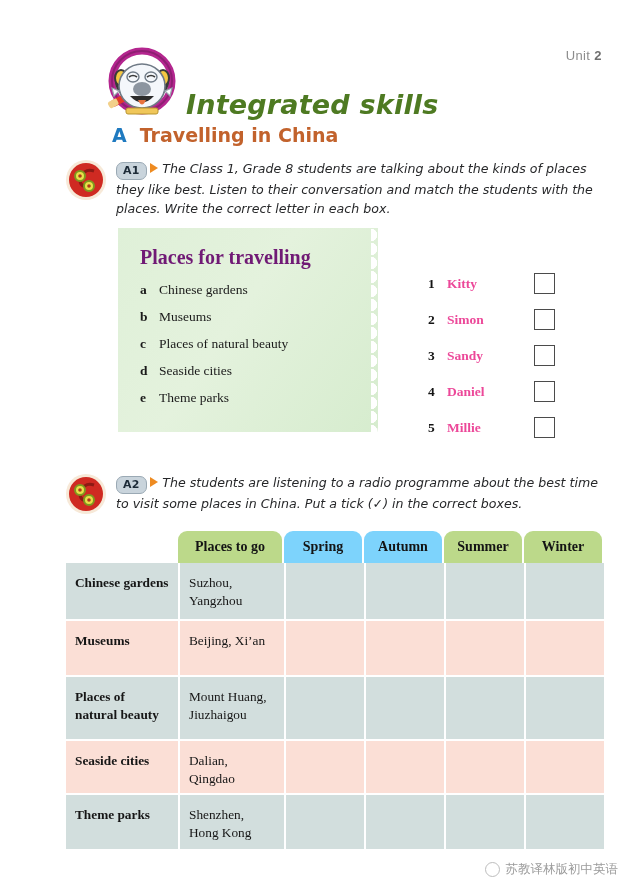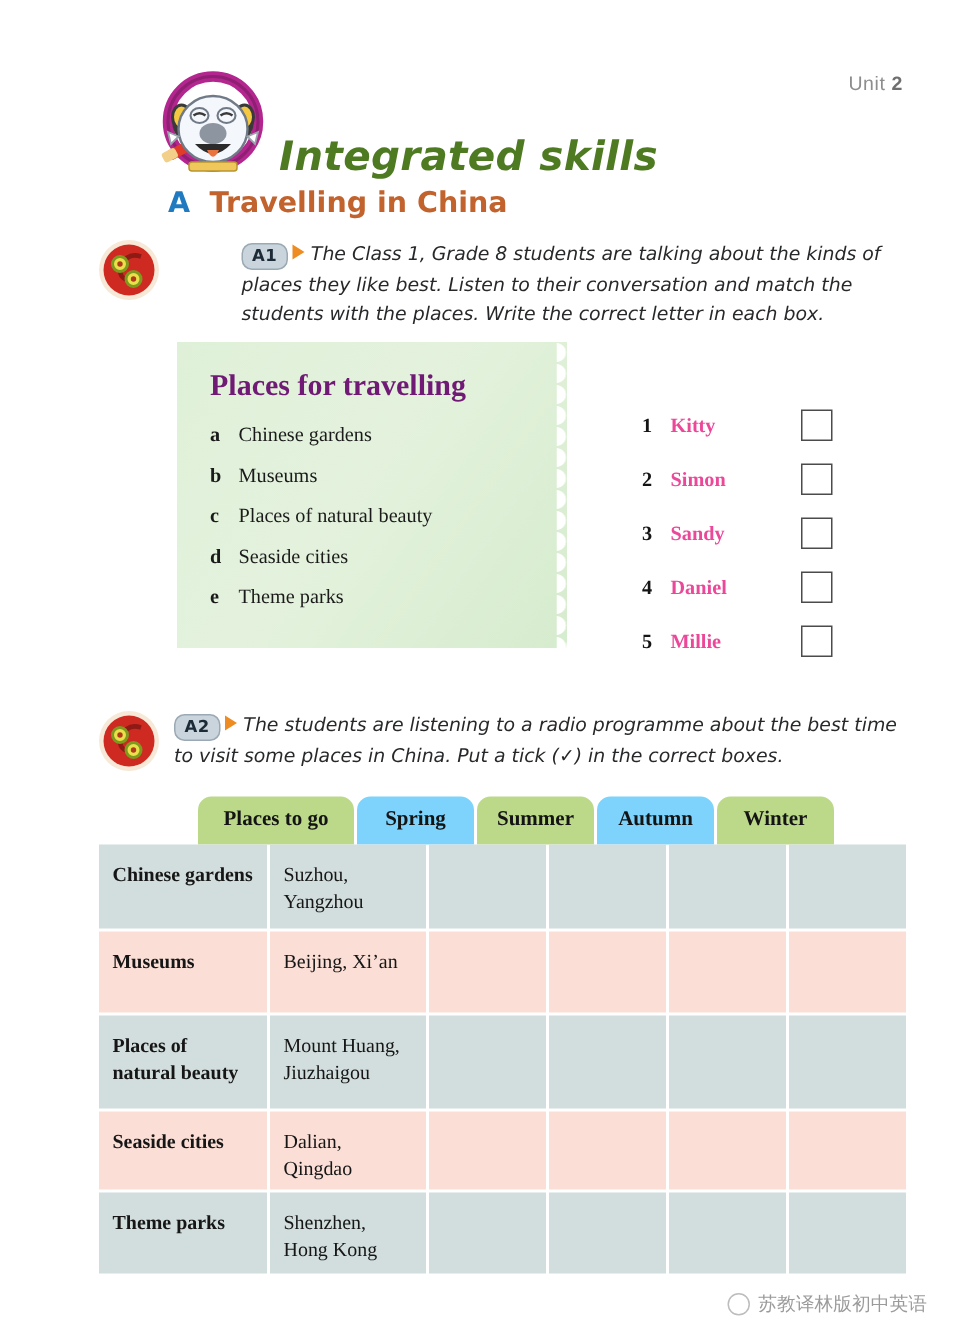--- a/index.html
+++ b/index.html
@@ -60,21 +60,21 @@
   .section-title {
     font-size: 19px;
     font-weight: bold;
     color: #c2622c;
     margin-left: 13px;
     font-family: "DejaVu Sans", sans-serif;
   }
 
   
   .task { position: absolute; display: flex; align-items: flex-start; }
-  .task-a1 { left: 64px; top: 156px; width: 548px; gap: 45px; }
+  .task-a1 { left: 64px; top: 156px; width: 548px; }
   .task-a2 { left: 64px; top: 470px; width: 548px; }
 
   .listen-icon { width: 44px; height: 44px; flex: none; margin-top: 2px; }
 
   .task-body { margin-left: 8px; flex: 1; padding-top: 3px; }
 
   .badge {
     display: inline-block;
     vertical-align: -1px;
     background: #c9d4dc;
@@ -173,21 +173,21 @@
     background: #fff;
   }
 
   
   .tbl {
     position: absolute;
     left: 66px;
     top: 531px;
     width: 508px;
   }
-  .thead { display: flex; height: 32px; margin-left: 66px; }
+  .thead { display: flex; height: 32px; margin-left: 112px; }
   .th {
     flex: none;
     border-radius: 9px 9px 0 0;
     color: #141414;
     font-family: "Liberation Serif", serif;
     font-weight: bold;
     font-size: 14px;
     display: flex;
     align-items: center;
     justify-content: center;
@@ -370,22 +370,22 @@
   <div class="task-body">
     <span class="badge">A2</span><span class="badge-arrow"></span>
     <span class="task-text">The students are listening to a radio programme about the best time to visit some places in China. Put a tick (✓) in the correct boxes.</span>
   </div>
 </div>
 
 <div class="tbl">
   <div class="thead" id="thead">
       <div class="th c0 green">Places to go</div>
       <div class="th c1 orange">Spring</div>
+      <div class="th c3 orange">Autumn</div>
       <div class="th c2 green">Summer</div>
-      <div class="th c3 orange">Autumn</div>
       <div class="th c4 green">Winter</div>
     </div>
   <div id="tbody">
       <div class="trow blue r0">
         <div class="cell label r0">Chinese gardens</div>
         <div class="cell places r0">Suzhou, Yangzhou</div>
         <div class="cell season r0"></div>
         <div class="cell season r0"></div>
         <div class="cell season r0"></div>
         <div class="cell season r0"></div>

